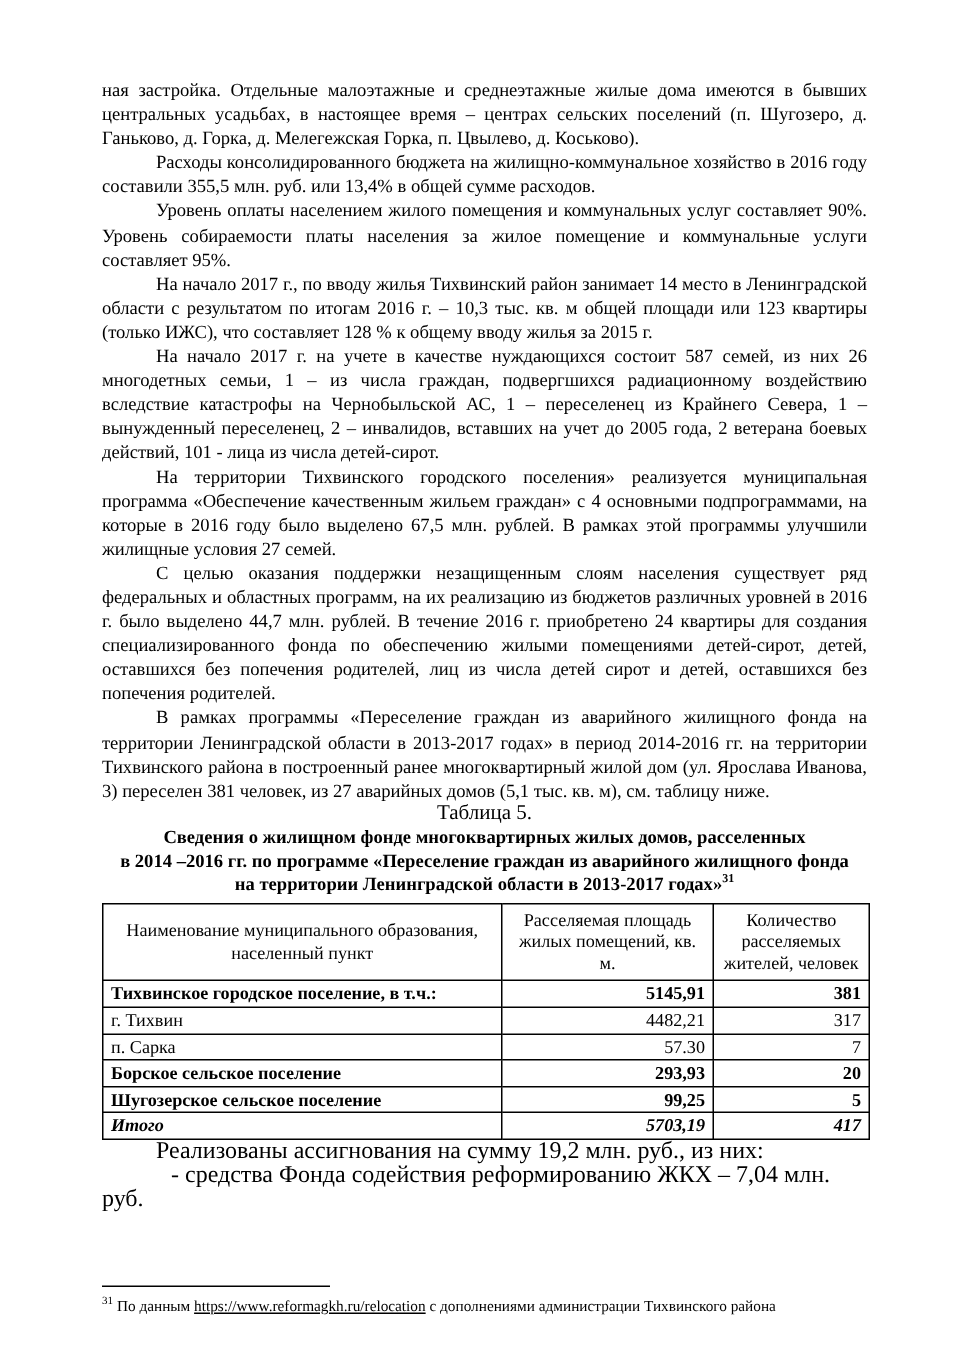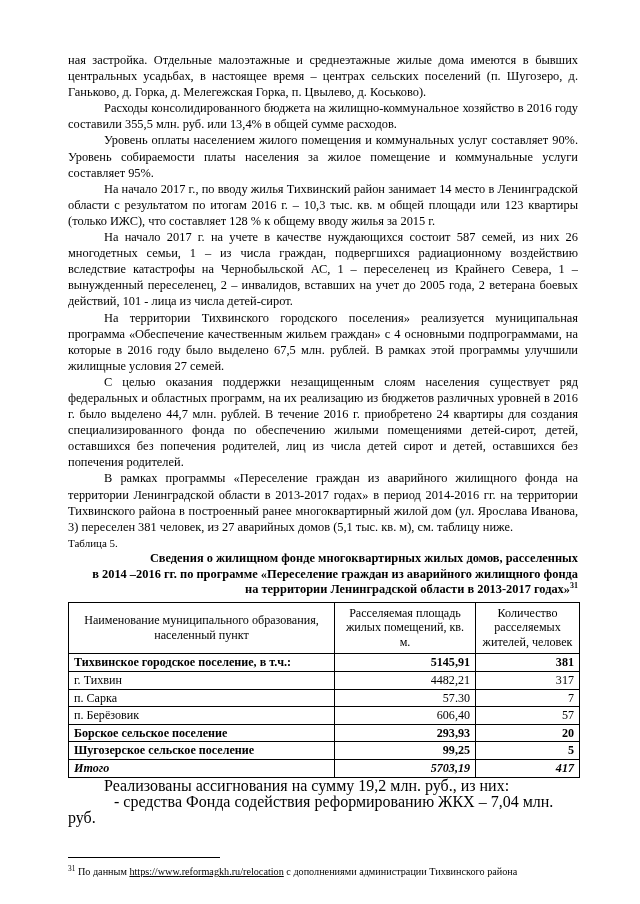--- a/index.html
+++ b/index.html
@@ -34,29 +34,29 @@
     hyphens: none;
   }
   p.body-par.no-indent {
     text-indent: 0;
   }
   .gap-before {
     margin-top: 11px;
   }
   .tbl-label {
     margin: 0;
-    font-size: 11px;
+    font-size: 14px;
     line-height: 16.1px;
-    text-align: left;
+    text-align: center;
   }
   .tbl-title {
     margin: 0;
     font-size: 12.4px;
     line-height: 15.6px;
-    text-align: right;
+    text-align: center;
     font-weight: bold;
   }
   sup.fn {
     font-size: 8px;
     vertical-align: super;
     line-height: 0;
   }
   table.data {
     border-collapse: collapse;
     width: 511px;
@@ -177,25 +177,20 @@
       <tr>
         <td class="name">г. Тихвин</td>
         <td class="num">4482,21</td>
         <td class="num">317</td>
       </tr>
       <tr>
         <td class="name">п. Сарка</td>
         <td class="num">57.30</td>
         <td class="num">7</td>
       </tr>
-      <tr>
-        <td class="name">п. Берёзовик</td>
-        <td class="num">606,40</td>
-        <td class="num">57</td>
-      </tr>
       <tr class="bold">
         <td class="name">Борское сельское поселение</td>
         <td class="num">293,93</td>
         <td class="num">20</td>
       </tr>
       <tr class="bold">
         <td class="name">Шугозерское сельское поселение</td>
         <td class="num">99,25</td>
         <td class="num">5</td>
       </tr>

